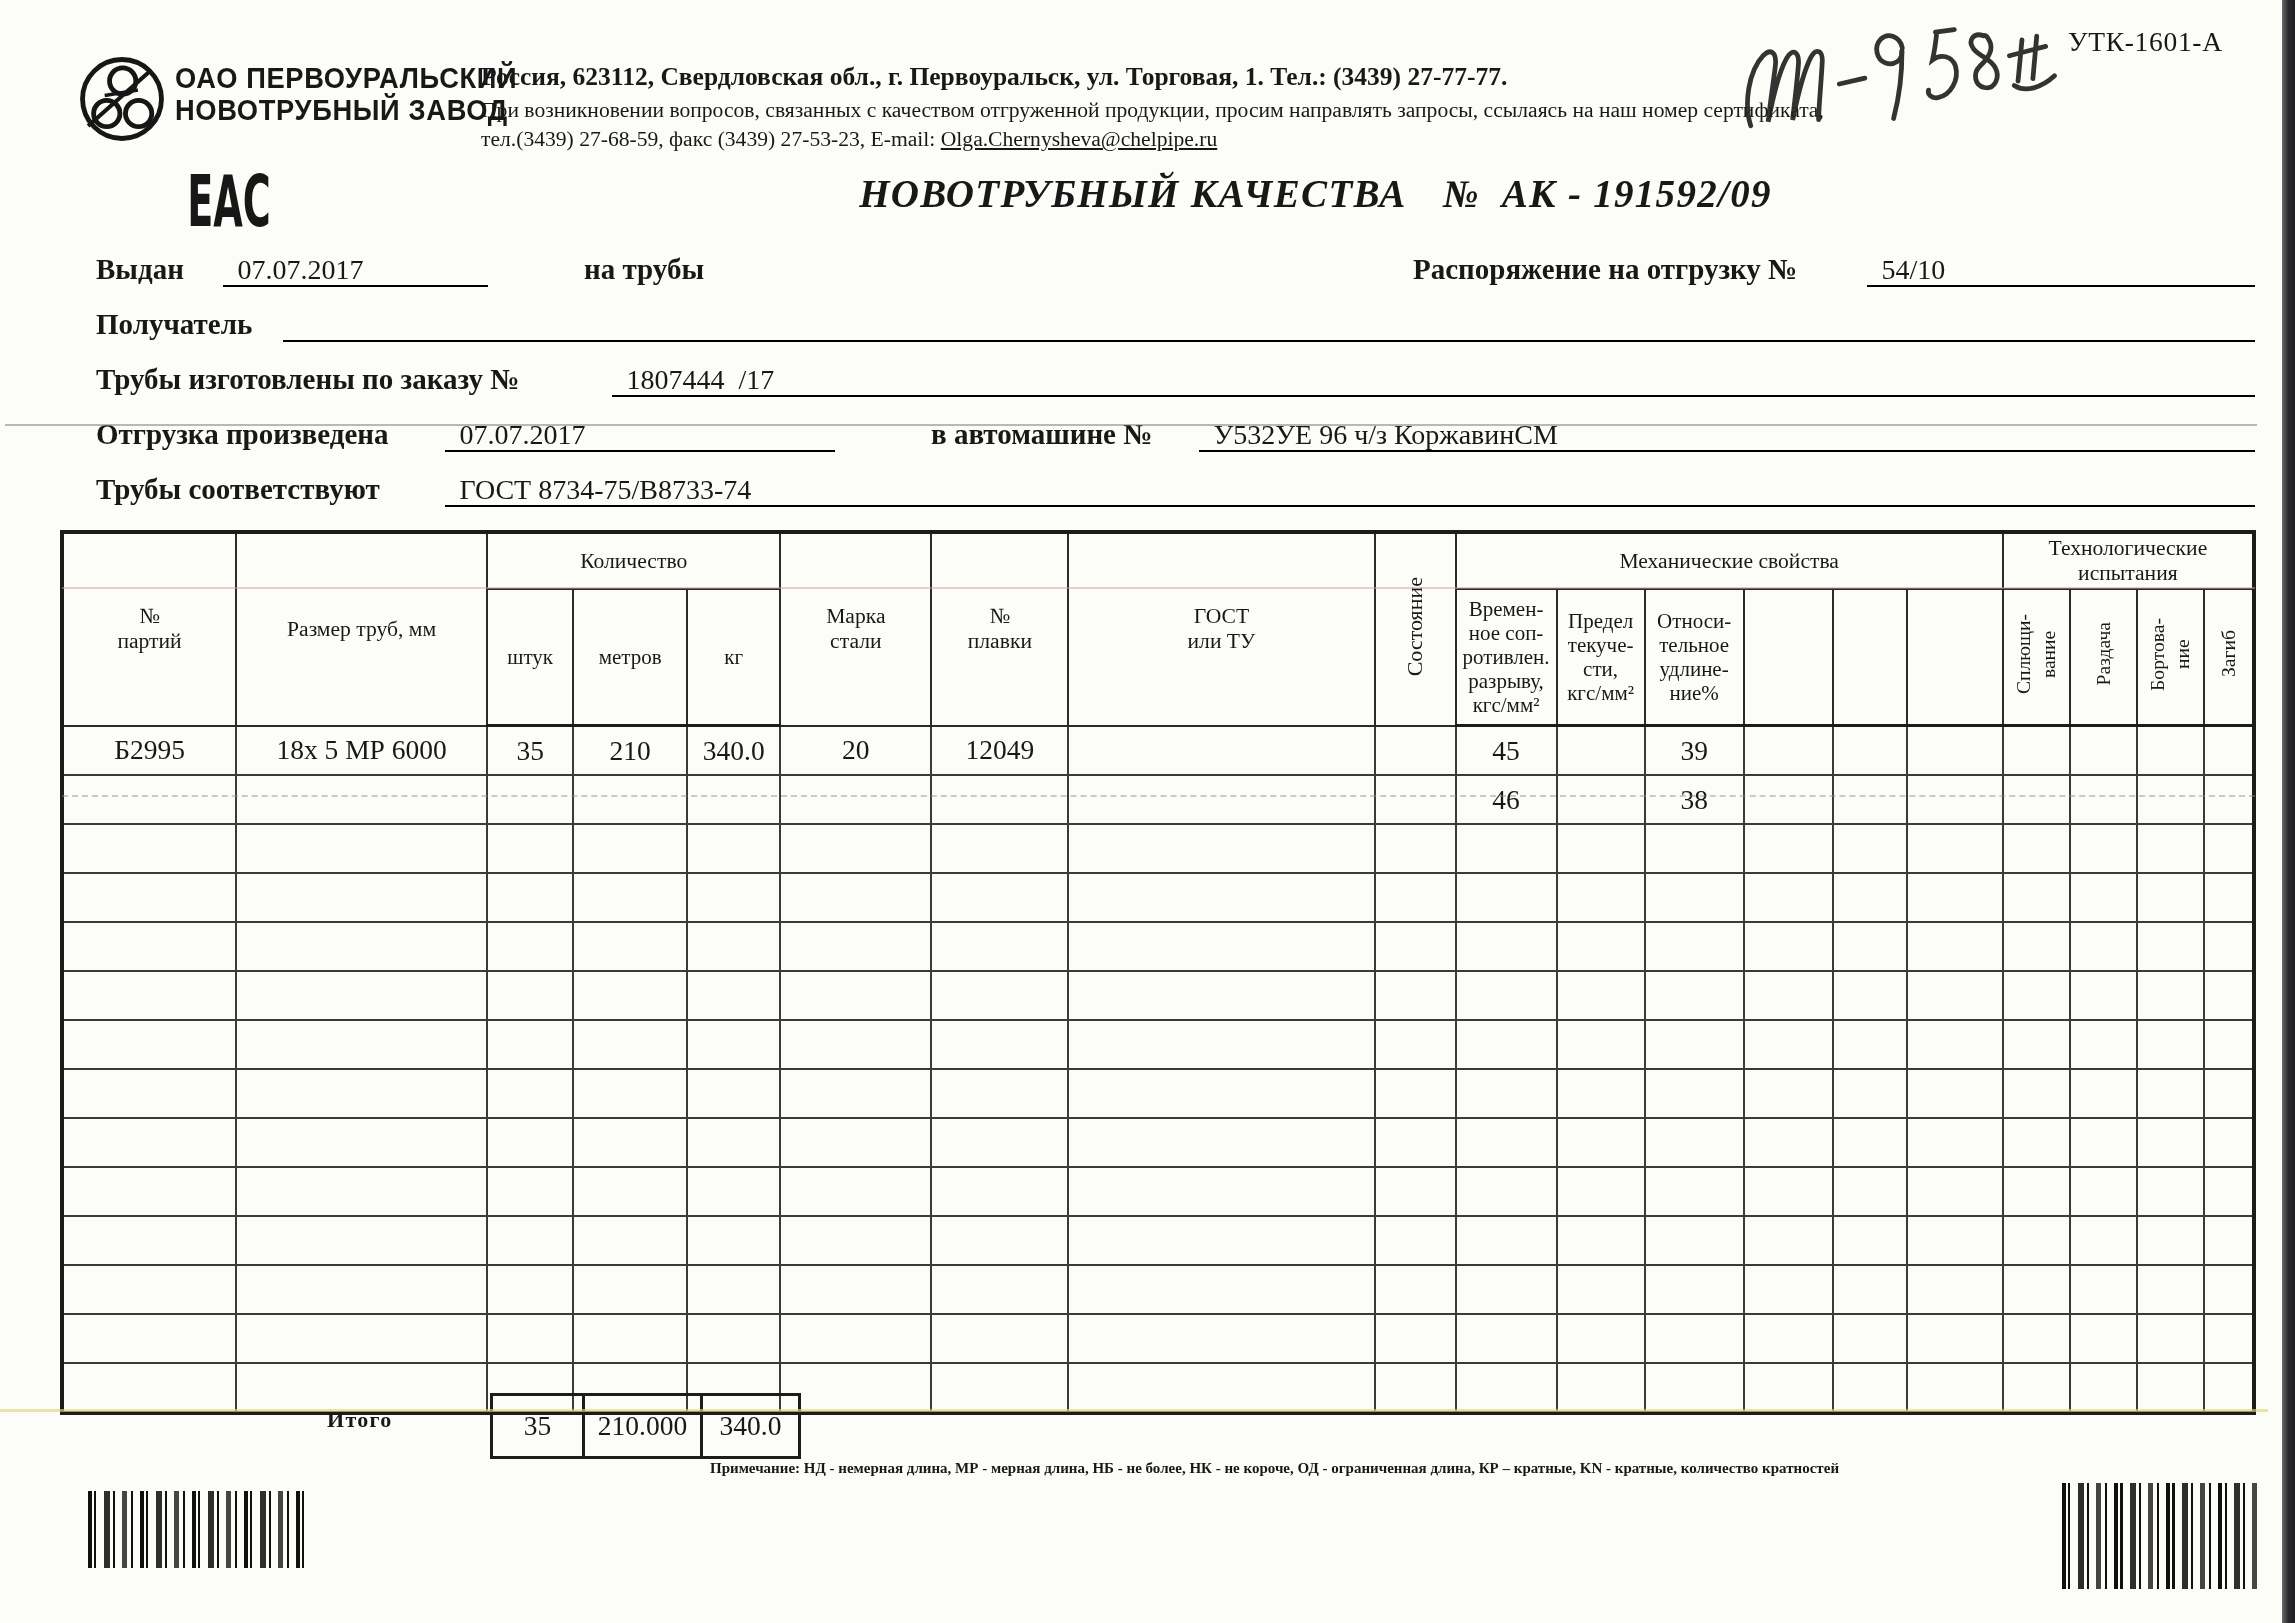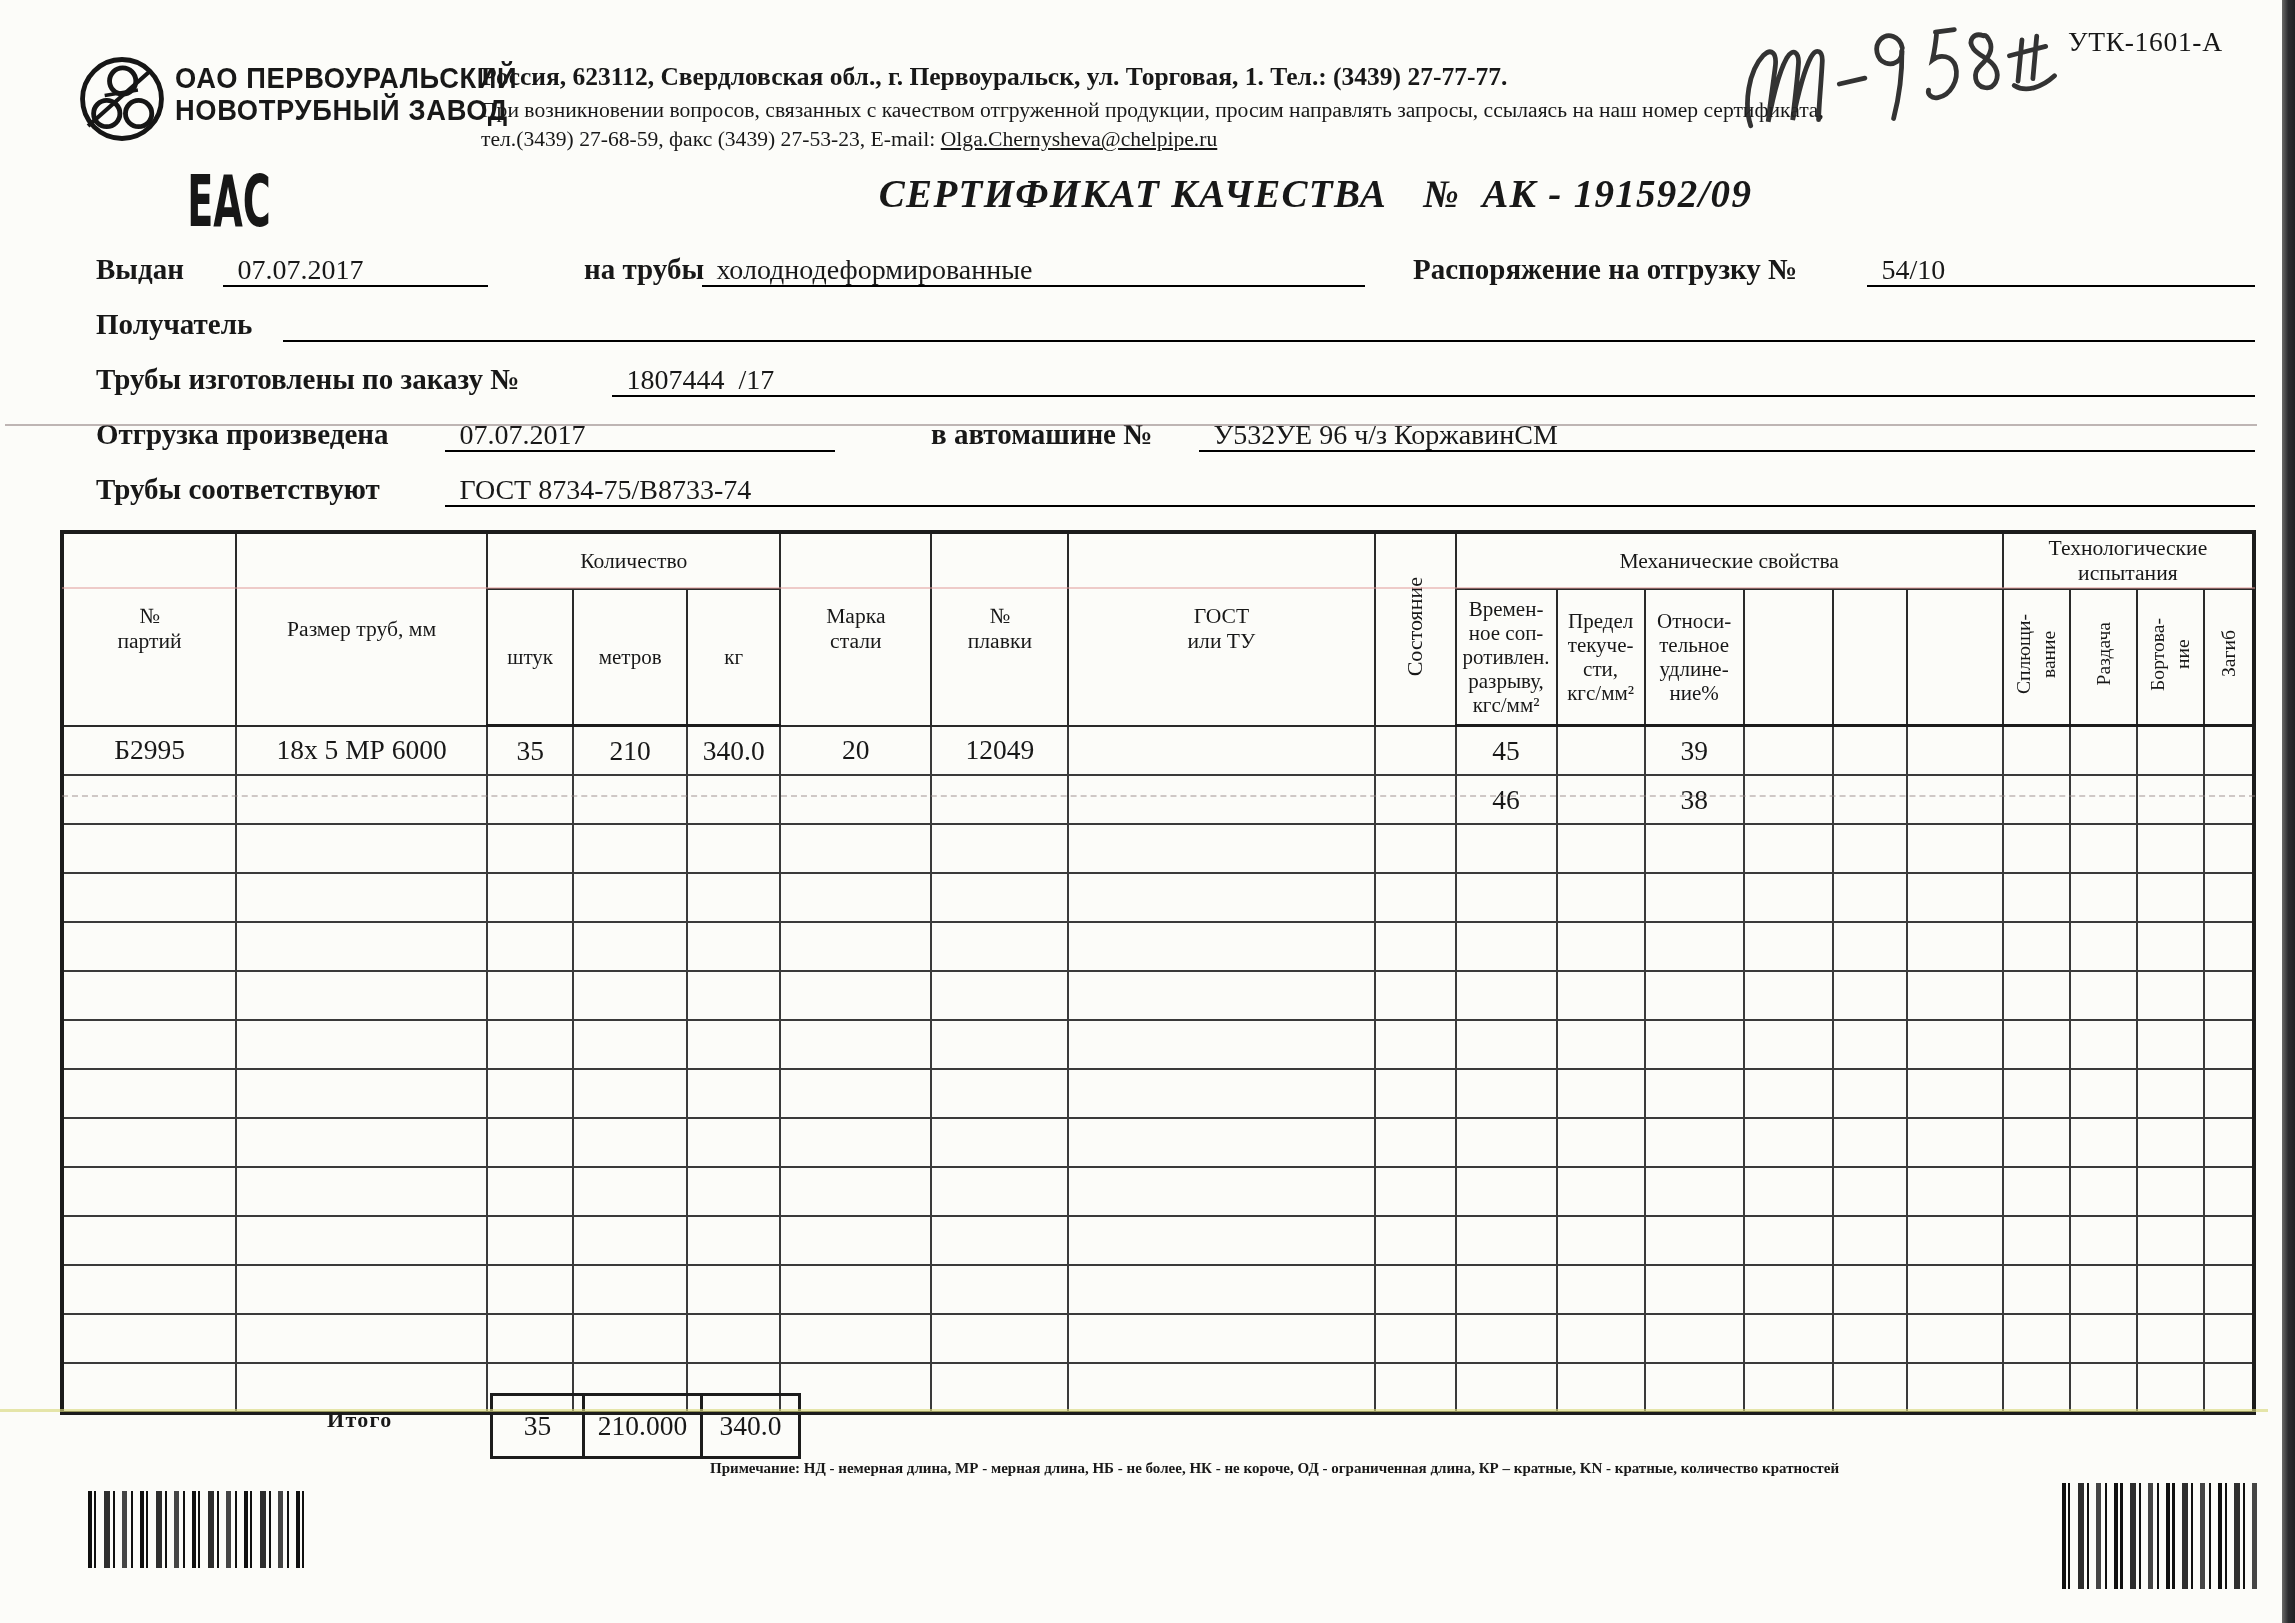--- a/index.html
+++ b/index.html
@@ -98,27 +98,26 @@
       <path d="M408,118 C424,130 448,124 468,108"></path>
     </g>
   </svg>
   <div class="abs form-code" style="left:2068px;top:26px">УТК-1601-А</div>
 
   <svg class="abs" style="left:185px;top:161px" width="88" height="75" viewBox="0 0 120 100">
     <text x="60" y="88" text-anchor="middle" font-family="DejaVu Sans, Liberation Sans, sans-serif" font-weight="bold" font-size="98" fill="#171717" textLength="114" lengthAdjust="spacingAndGlyphs">ЕАС</text>
   </svg>
 
   <div class="abs title" style="left:759px;top:171px">
-    <span>СЕРТИФИКАТ КАЧЕСТВА</span><span class="gap"></span><span>№</span>&nbsp;&nbsp;<span>АК -  191592/09</span>
+    <span>НОВОТРУБНЫЙ КАЧЕСТВА</span><span class="gap"></span><span>№</span>&nbsp;&nbsp;<span>АК -  191592/09</span>
   </div>
 
   <div class="abs flabel" style="left:96px;top:253px">Выдан</div>
   <div class="abs fval" style="left:223px;top:253px;width:265px">07.07.2017</div>
   <div class="abs flabel" style="left:584px;top:253px">на трубы</div>
-  <div class="abs fval" style="left:702px;top:253px;width:663px">холоднодеформированные</div>
   <div class="abs flabel" style="left:1413px;top:253px">Распоряжение на отгрузку №</div>
   <div class="abs fval" style="left:1867px;top:253px;width:388px">54/10</div>
 
   <div class="abs flabel" style="left:96px;top:308px">Получатель</div>
   <div class="abs fval" style="left:283px;top:308px;width:1972px"></div>
 
   <div class="abs flabel" style="left:96px;top:363px">Трубы изготовлены по заказу №</div>
   <div class="abs fval" style="left:612px;top:363px;width:1643px">1807444  /17</div>
 
   <div class="abs flabel" style="left:96px;top:418px">Отгрузка произведена</div>

